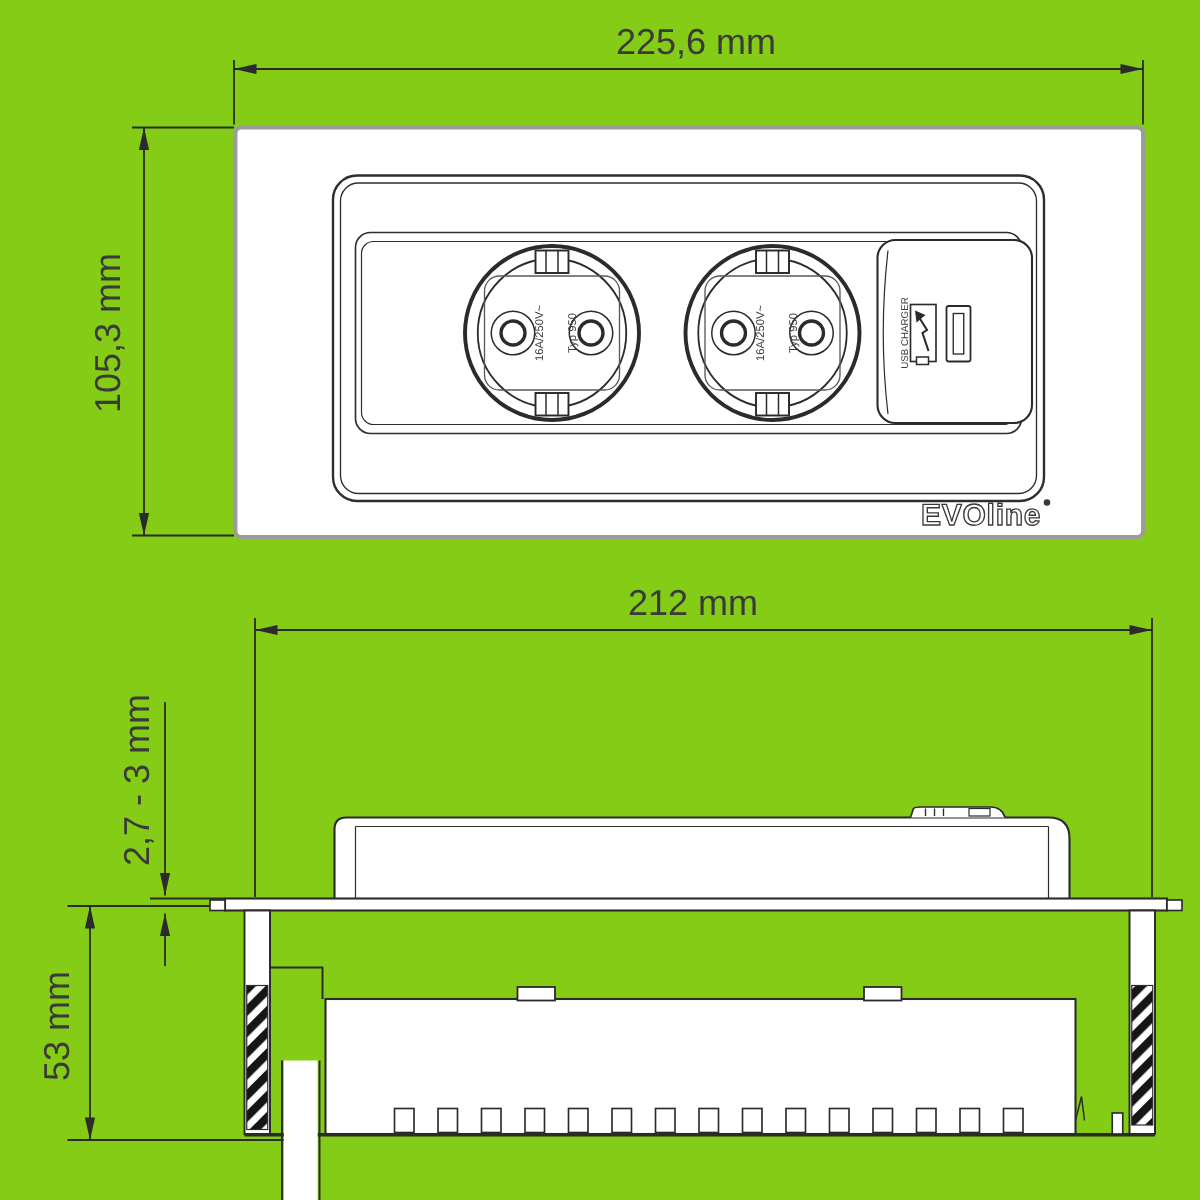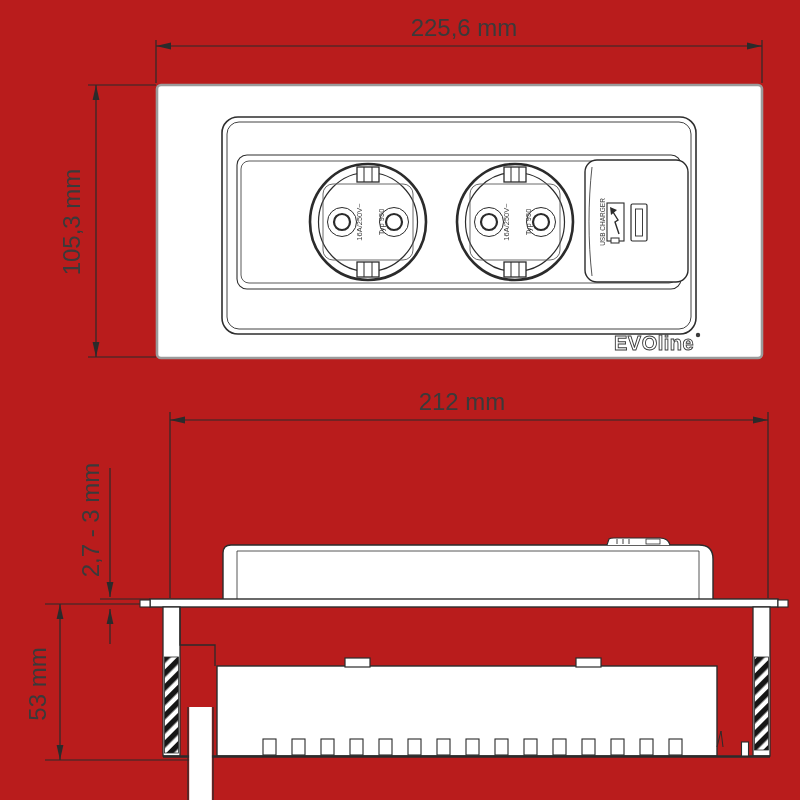--- a/index.html
+++ b/index.html
@@ -1,16 +1,16 @@
 <!DOCTYPE html>
 <html><head>
 <meta charset="utf-8">
 <style>
   html,body{margin:0;padding:0;background:#fff;}
-  #stage{position:relative;width:800px;height:800px;background:#b91c1c;overflow:hidden;
+  #stage{position:relative;width:800px;height:800px;background:#84cc16;overflow:hidden;
          font-family:"Liberation Sans", sans-serif;}
   svg{position:absolute;left:0;top:0;}
   .dim-text{fill:#3a3a3a;font-size:24px;font-family:"Liberation Sans",sans-serif;}
   .tiny-text{fill:#3a3a3a;font-family:"Liberation Sans",sans-serif;}
   .ln{stroke:#2b2b2b;fill:none;}
   .arrow{fill:#2b2b2b;stroke:none;}
 </style>
 </head>
 <body>
 <div id="stage">

